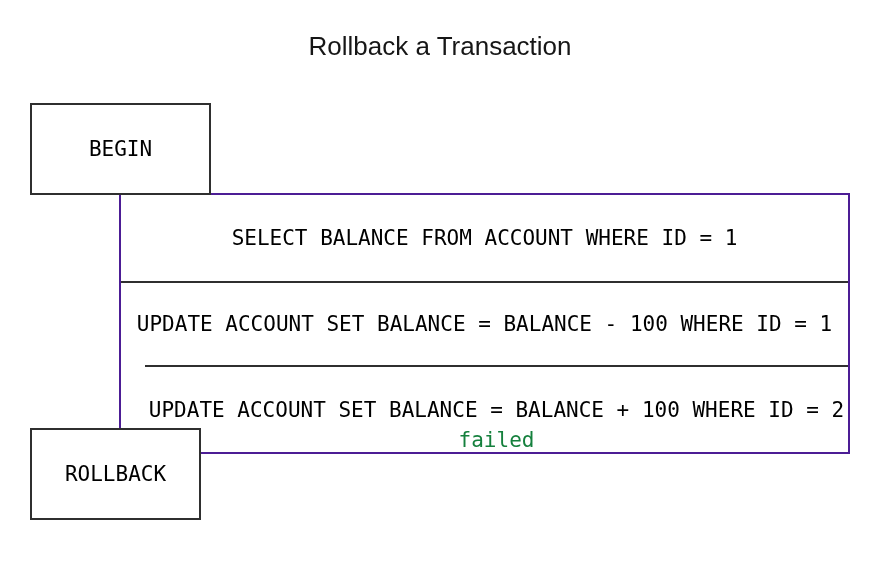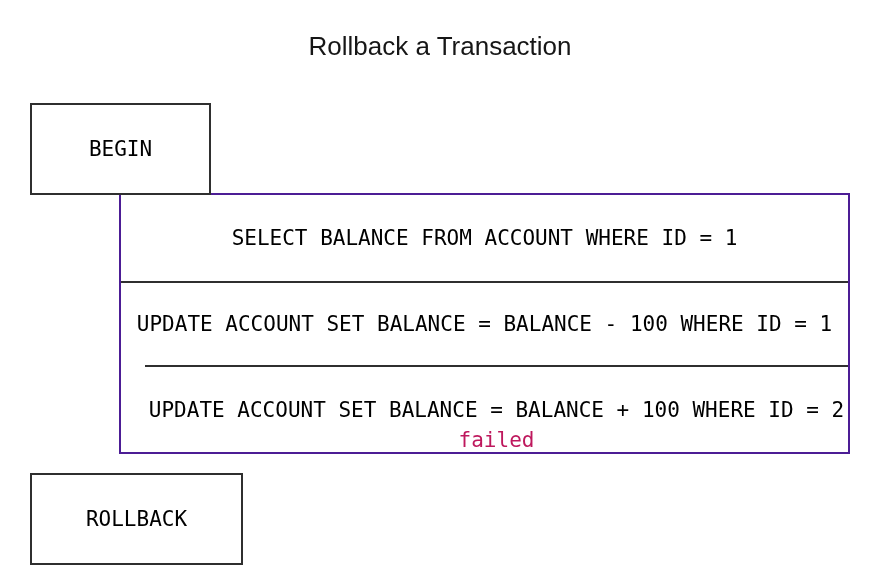--- a/index.html
+++ b/index.html
@@ -45,22 +45,22 @@
   }
   .begin-box {
     left: 30px;
     top: 103px;
     width: 181px;
     height: 92px;
     z-index: 2;
   }
   .rollback-box {
     left: 30px;
-    top: 473px;
-    width: 213px;
+    top: 428px;
+    width: 171px;
     height: 92px;
     z-index: 2;
   }
   .txn-frame {
     position: absolute;
     left: 119px;
     top: 193px;
     width: 731px;
     height: 261px;
     box-sizing: border-box;
@@ -82,21 +82,21 @@
   .stmt-row.r3 { height: 87px; border-top: 2px solid #2f2f2f; margin-left: 24px; }
   .failed-label {
     position: absolute;
     left: 0;
     bottom: 1px;
     width: 100%;
     text-align: center;
     font-family: "DejaVu Sans Mono", monospace;
     font-size: 21px;
     line-height: 22px;
-    color: #be185d;
+    color: #15803d;
   }
 </style>
 </head>
 <body>
 
 <div class="canvas">
 
   <div class="diagram-title">Rollback a Transaction</div>
 
   <div class="node begin-box">

